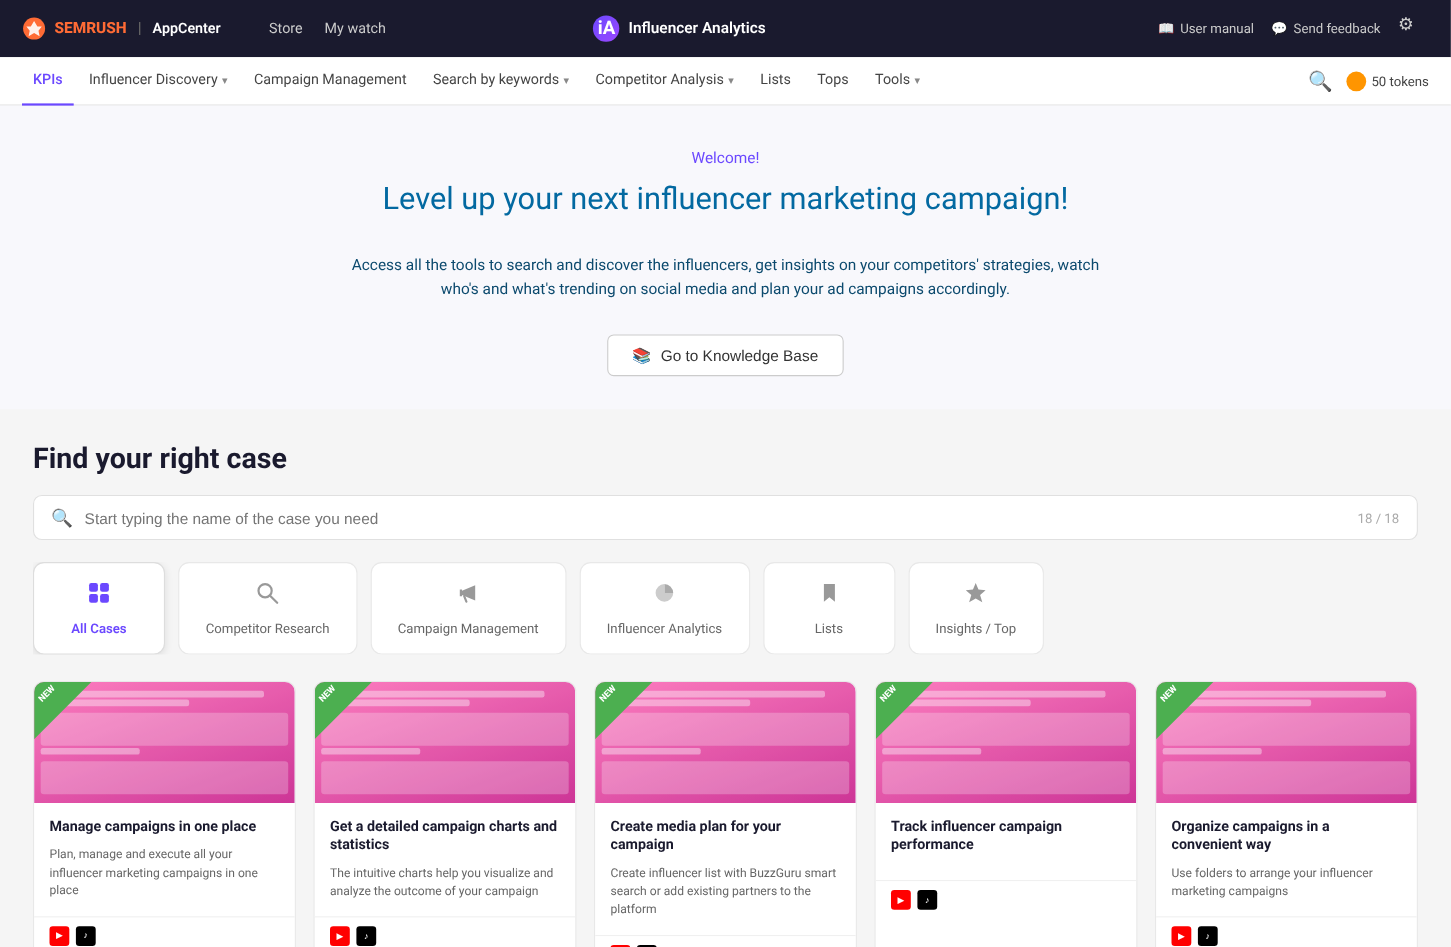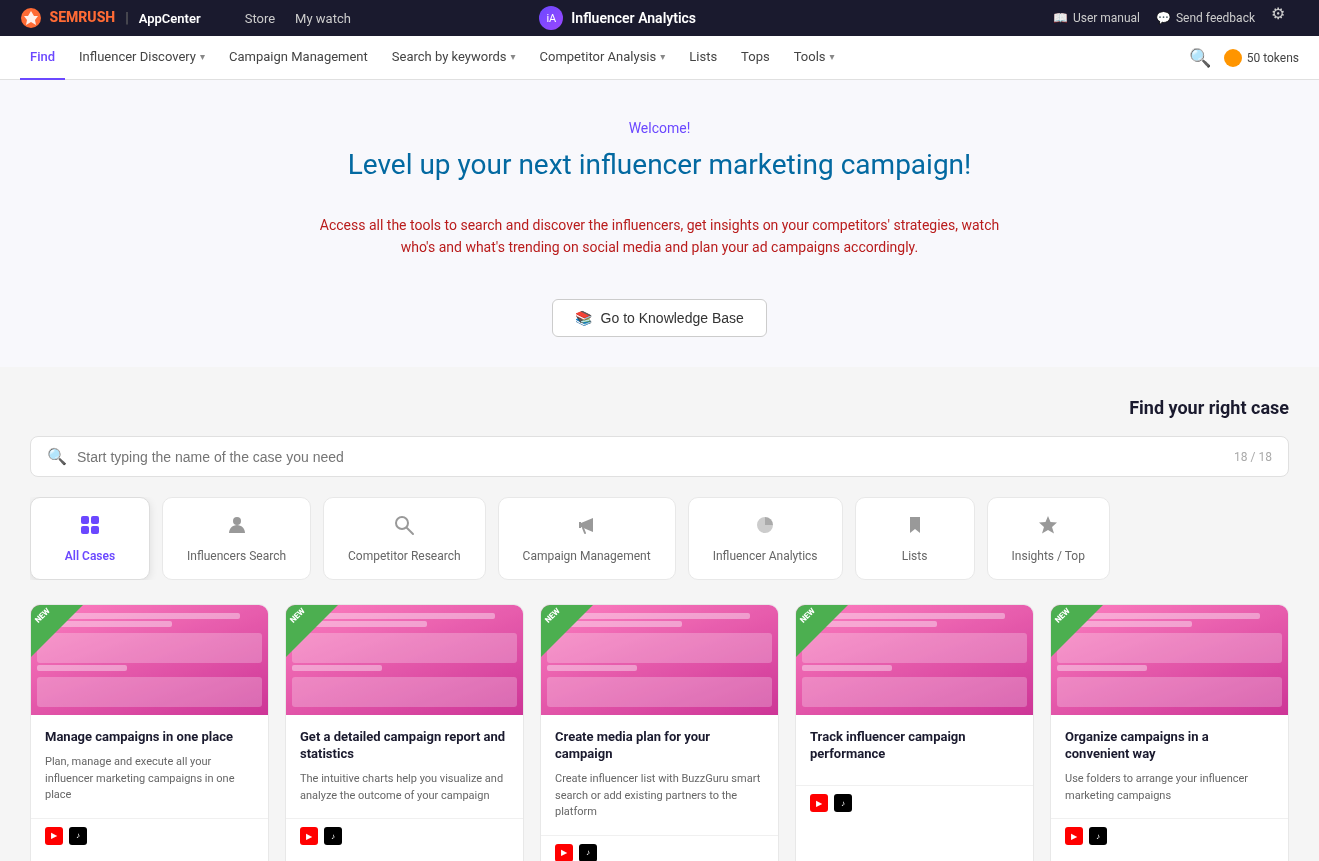--- a/index.html
+++ b/index.html
@@ -4,36 +4,36 @@
   <style>
     * { margin: 0; padding: 0; box-sizing: border-box; }
     body { font-family: -apple-system, BlinkMacSystemFont, 'Segoe UI', Roboto, sans-serif; background: #f5f5f5; }
 
     
     .top-nav {
       background: #1a1a2e;
       display: flex;
       align-items: center;
       padding: 0 20px;
-      height: 36px;
+      height: 52px;
       gap: 20px;
     }
     .top-nav-logo {
       display: flex;
       align-items: center;
       gap: 8px;
       color: white;
       font-size: 14px;
       font-weight: 600;
       white-space: nowrap;
     }
     .top-nav-links { display: flex; gap: 20px; margin-left: 24px; }
     .top-nav-link { color: #ccc; font-size: 13px; text-decoration: none; cursor: pointer; }
     .top-nav-center { display: flex; align-items: center; gap: 8px; margin-left: auto; margin-right: auto; }
-    .app-icon { width: 24px; height: 24px; background: linear-gradient(135deg, #6b48ff, #9b48ff); border-radius: 50%; display: flex; align-items: center; justify-content: center; color: white; font-size: 11px; font-weight: normal; }
+    .app-icon { width: 24px; height: 24px; background: linear-gradient(135deg, #6b48ff, #9b48ff); border-radius: 50%; display: flex; align-items: center; justify-content: center; color: white; font-size: 17px; font-weight: bold; }
     .app-title { color: white; font-size: 14px; font-weight: 600; }
     .top-nav-right { display: flex; align-items: center; gap: 16px; margin-left: auto; }
     .top-nav-action { color: #ccc; font-size: 12px; cursor: pointer; display: flex; align-items: center; gap: 5px; }
     .settings-btn { width: 28px; height: 28px; color: #ccc; cursor: pointer; font-size: 16px; }
 
     
     .sub-nav {
       background: white;
       border-bottom: 1px solid #e0e0e0;
       display: flex;
@@ -62,37 +62,37 @@
     .token-circle { width: 18px; height: 18px; background: #ff9500; border-radius: 50%; display: flex; align-items: center; justify-content: center; }
 
     
     .hero {
       background: #f8f8fc;
       text-align: center;
       padding: 40px 20px 30px;
     }
     .hero-welcome { color: #6b48ff; font-size: 14px; margin-bottom: 12px; }
     .hero-title { font-size: 28px; font-weight: 400; color: #0369a1; margin-bottom: 32px; line-height: 1.2; }
-    .hero-desc { font-size: 14px; color: #b91c1c; max-width: 700px; margin: 0 auto 41px; line-height: 1.6; }
+    .hero-desc { font-size: 14px; color: #0c4a6e; max-width: 700px; margin: 0 auto 30px; line-height: 1.6; }
     .hero-btn {
       display: inline-flex;
       align-items: center;
       gap: 8px;
       border: 1px solid #ccc;
       background: white;
       padding: 10px 22px;
       border-radius: 6px;
       font-size: 14px;
       color: #333;
       cursor: pointer;
     }
 
     
     .find-cases { padding: 30px 30px 20px; }
-    .find-cases-title { font-size: 18px; font-weight: 700; color: #1a1a2e; margin-bottom: 18px; text-align: right; }
+    .find-cases-title { font-size: 26px; font-weight: 700; color: #1a1a2e; margin-bottom: 18px; }
     .search-bar {
       display: flex;
       align-items: center;
       background: white;
       border: 1px solid #e0e0e0;
       border-radius: 8px;
       padding: 10px 16px;
       margin-bottom: 20px;
       gap: 10px;
     }
@@ -216,21 +216,21 @@
     </div>
     <div class="top-nav-action">
       <span>💬</span>
       <span>Send feedback</span>
     </div>
     <div class="settings-btn">⚙</div>
   </div>
 </nav>
 
 <nav class="sub-nav">
-  <div class="sub-nav-item active">Find</div>
+  <div class="sub-nav-item active">KPIs</div>
   <div class="sub-nav-item">
     <span>Influencer Discovery</span>
     <span class="sub-nav-arrow">▾</span>
   </div>
   <div class="sub-nav-item">Campaign Management</div>
   <div class="sub-nav-item">
     <span>Search by keywords</span>
     <span class="sub-nav-arrow">▾</span>
   </div>
   <div class="sub-nav-item">
@@ -278,29 +278,20 @@
         <svg width="22" height="22" viewBox="0 0 22 22">
           <rect x="2" y="2" width="8" height="8" rx="2" fill="#6b48ff"></rect>
           <rect x="12" y="2" width="8" height="8" rx="2" fill="#6b48ff"></rect>
           <rect x="2" y="12" width="8" height="8" rx="2" fill="#6b48ff"></rect>
           <rect x="12" y="12" width="8" height="8" rx="2" fill="#6b48ff"></rect>
         </svg>
       </span>
       <span class="cat-tab-label">All Cases</span>
     </div>
 
-    <div class="cat-tab">
-      <span class="cat-tab-icon">
-        <svg width="22" height="22" viewBox="0 0 22 22">
-          <circle cx="11" cy="7" r="4" fill="#999"></circle>
-          <path d="M3 19c0-4.4 3.6-8 8-8s8 3.6 8 8" fill="#999"></path>
-        </svg>
-      </span>
-      <span class="cat-tab-label">Influencers Search</span>
-    </div>
 
     <div class="cat-tab">
       <span class="cat-tab-icon">
         <svg width="22" height="22" viewBox="0 0 22 22">
           <circle cx="9" cy="9" r="6" stroke="#999" stroke-width="2" fill="none"></circle>
           <line x1="14" y1="14" x2="20" y2="20" stroke="#999" stroke-width="2" stroke-linecap="round"></line>
         </svg>
       </span>
       <span class="cat-tab-label">Competitor Research</span>
     </div>
@@ -379,21 +370,21 @@
             <div class="ss-row med"></div>
             <div class="ss-block"></div>
             <div class="ss-row short"></div>
             <div class="ss-block"></div>
           </div>
         </div>
         <div style="position:absolute;top:0;left:0;width:0;height:0;border-style:solid;border-width:52px 52px 0 0;border-color:#4caf50 transparent transparent transparent;"></div>
         <span class="new-text">NEW</span>
       </div>
       <div class="card-body">
-        <div class="card-title">Get a detailed campaign report and statistics</div>
+        <div class="card-title">Get a detailed campaign charts and statistics</div>
         <div class="card-desc">The intuitive charts help you visualize and analyze the outcome of your campaign</div>
       </div>
       <div class="card-footer">
         <div class="platform-icon" style="background:#ff0000;">▶</div>
         <div class="platform-icon" style="background:#000;">♪</div>
       </div>
     </div>
 
     <div class="card">
       <div class="card-image">

